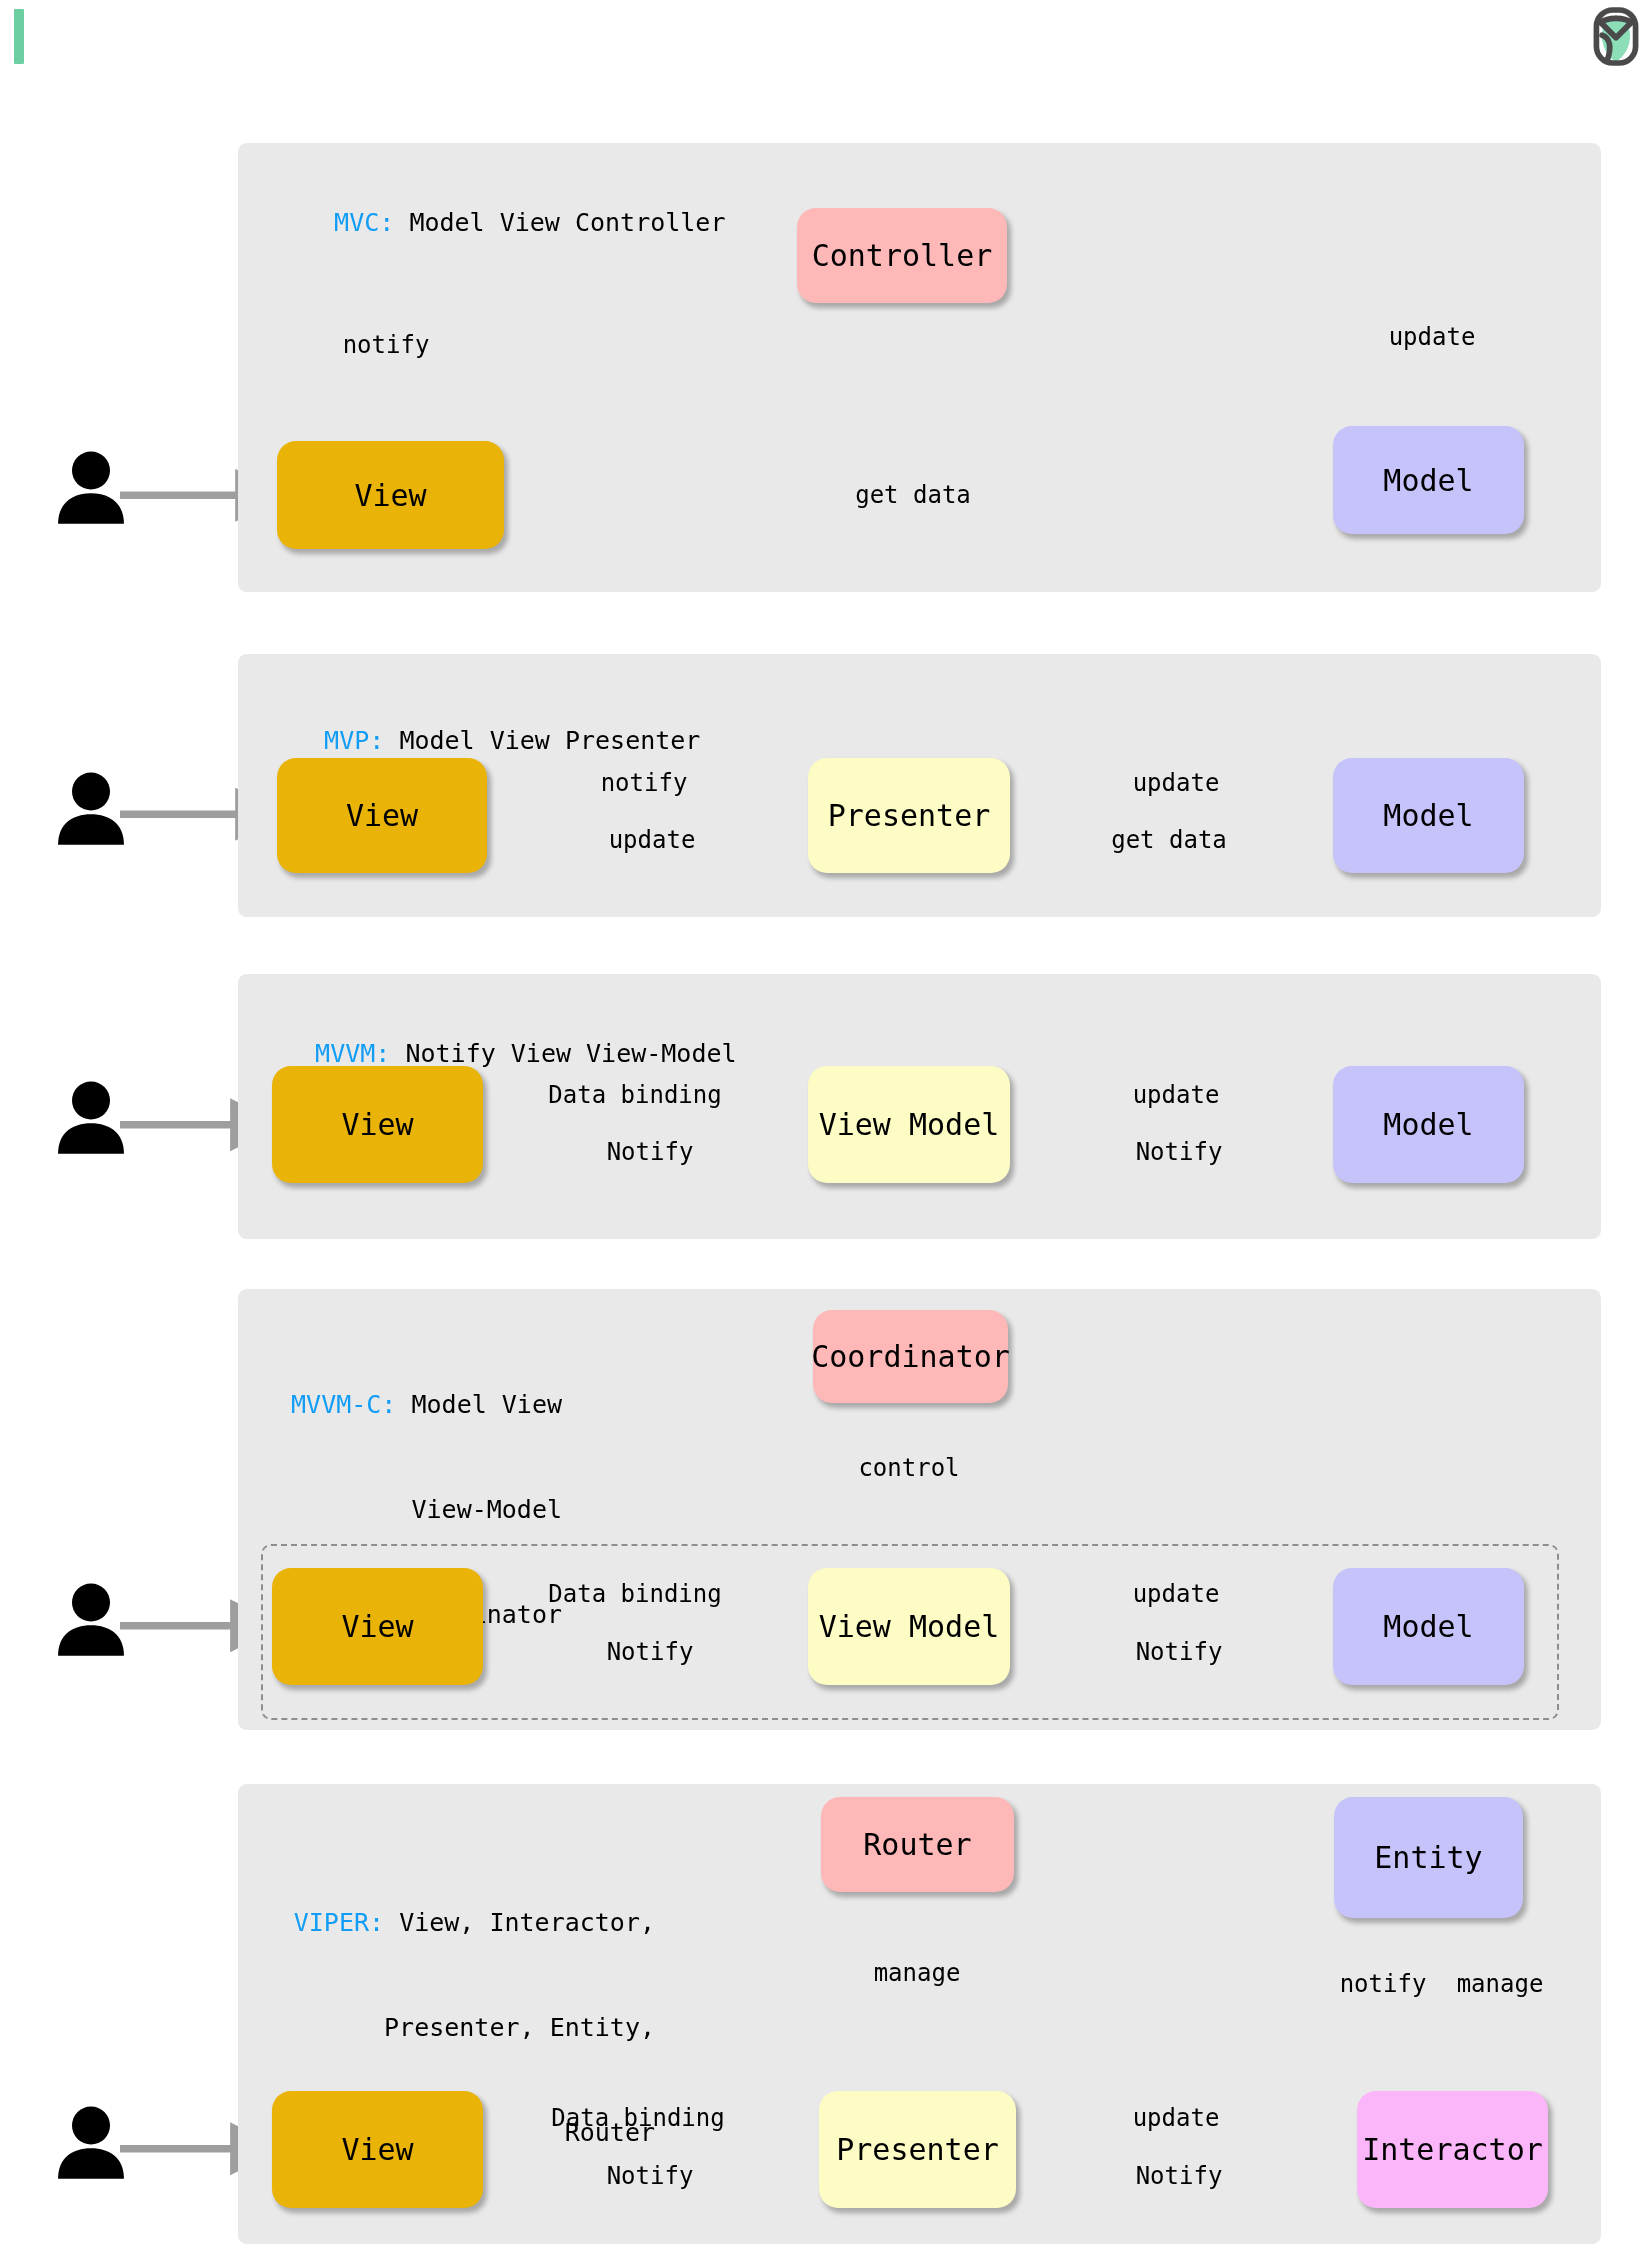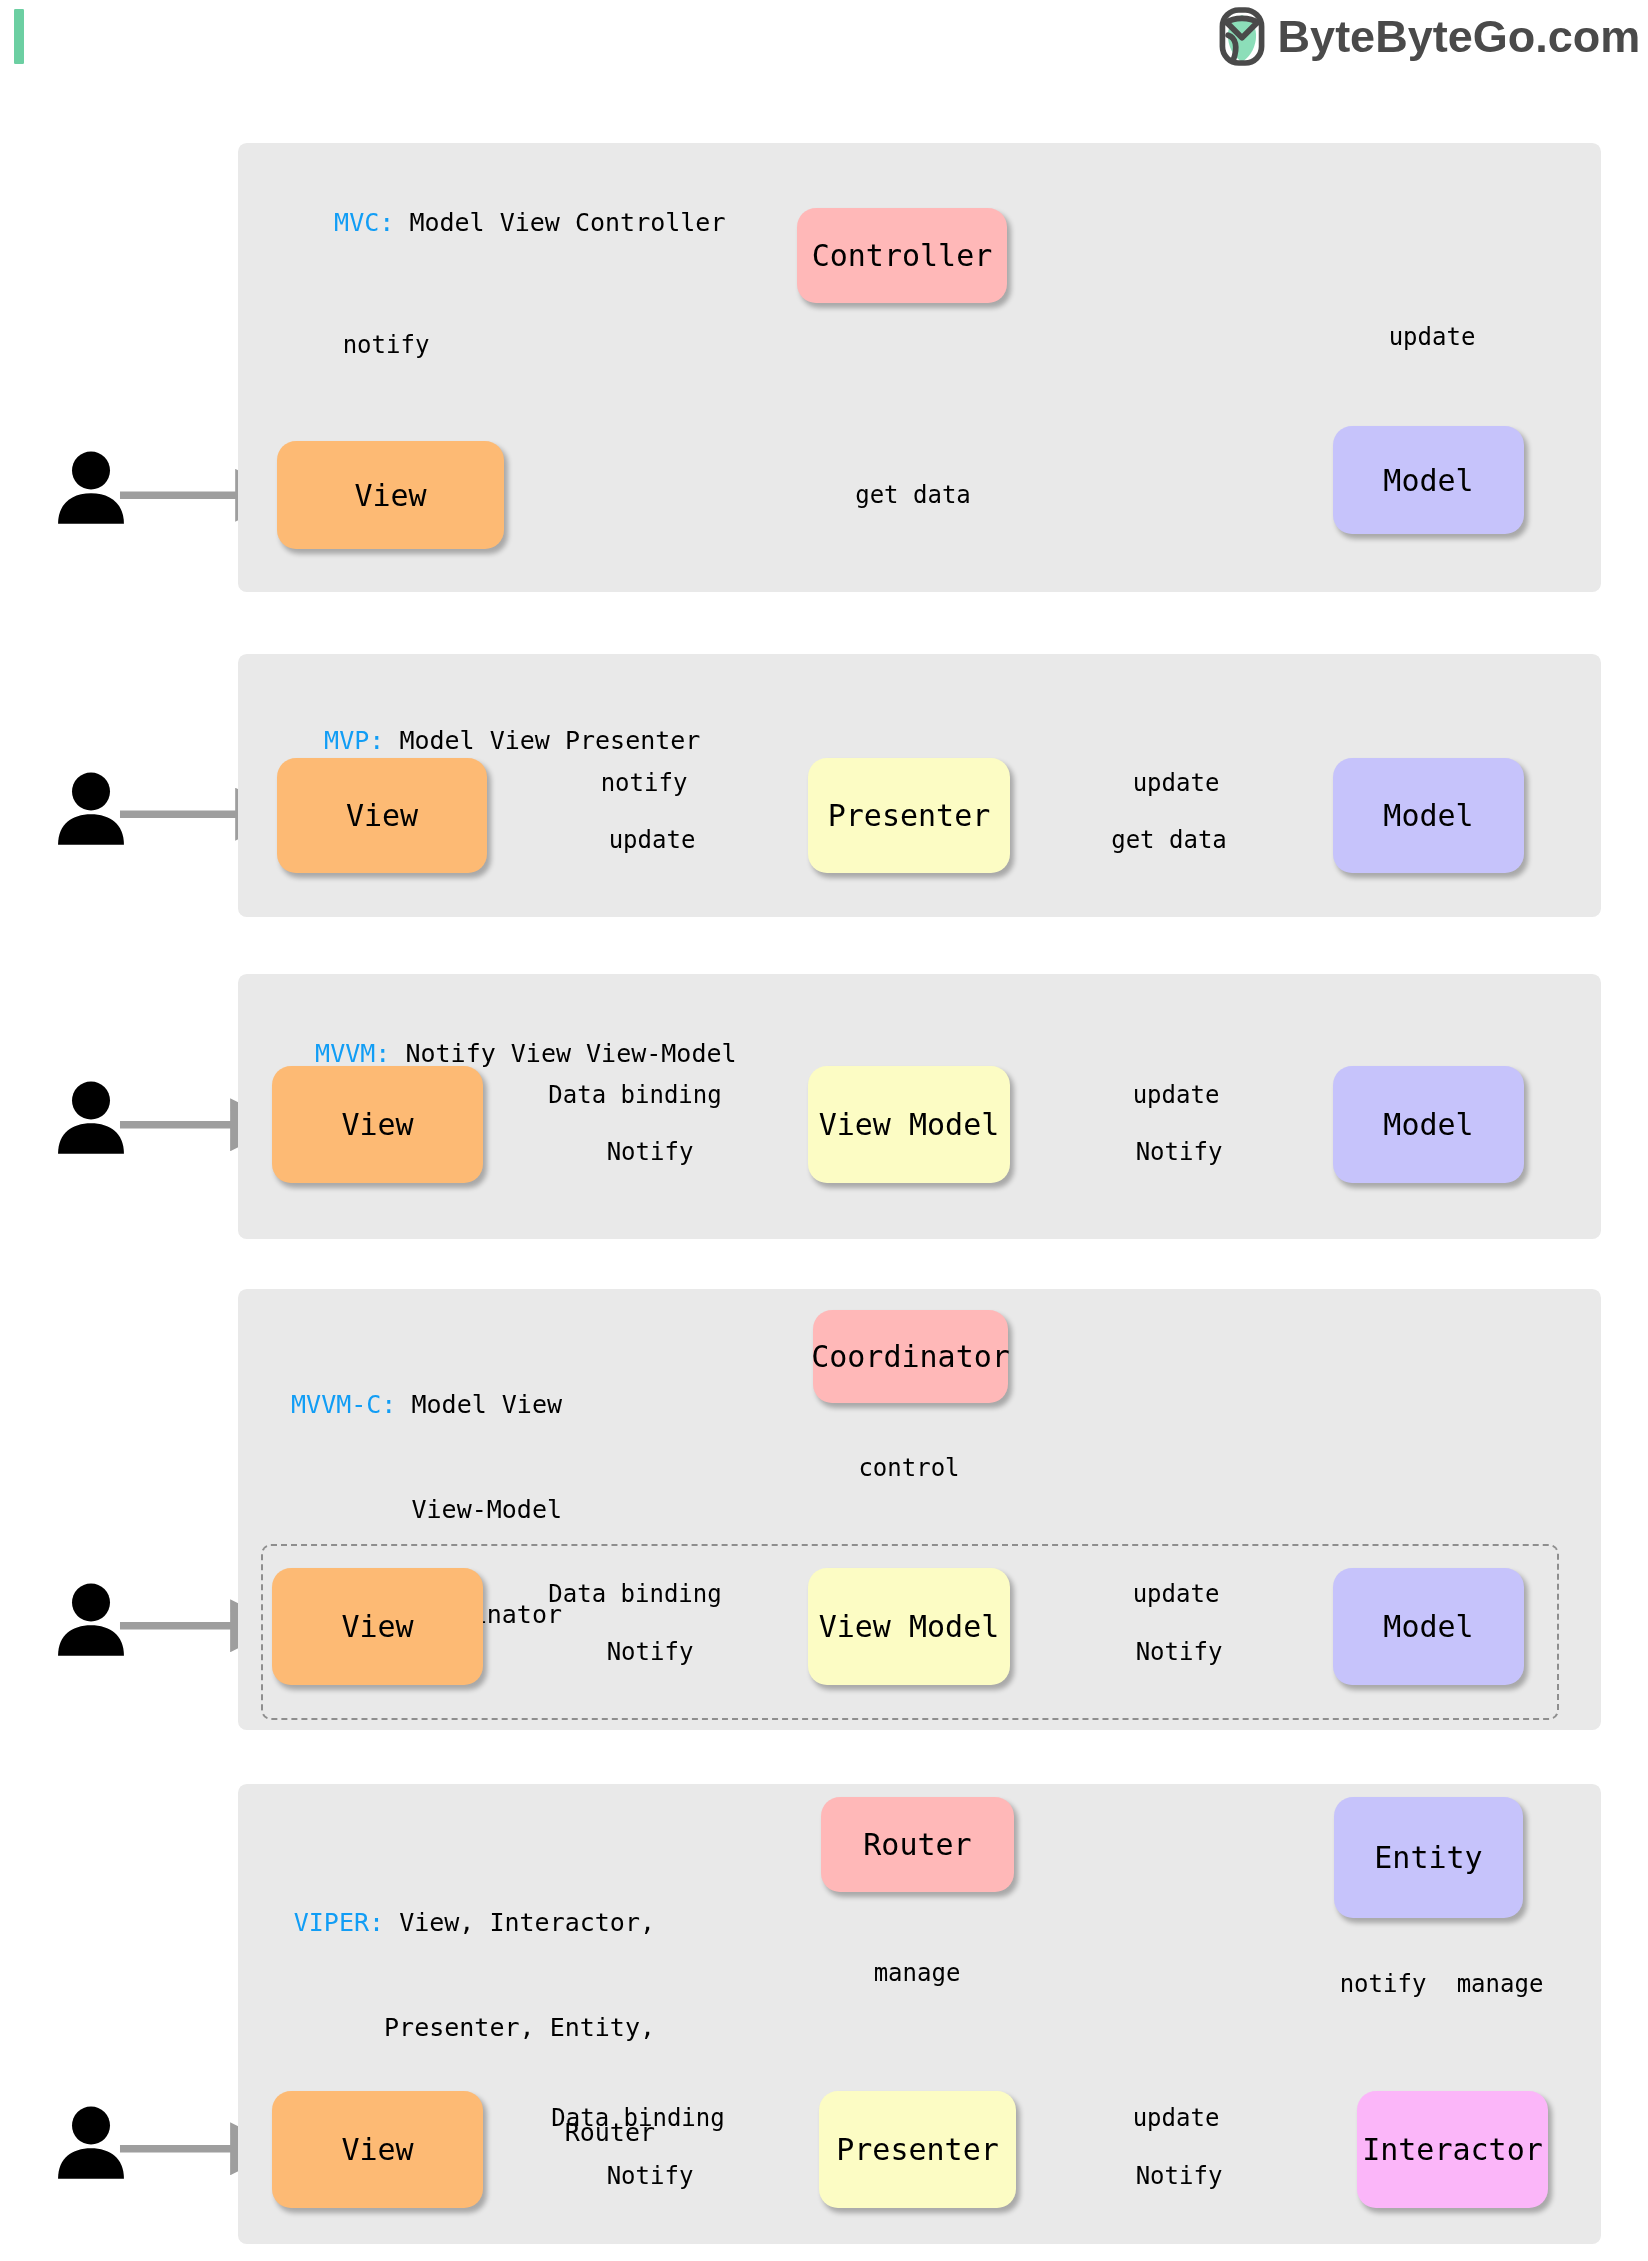--- a/index.html
+++ b/index.html
@@ -45,21 +45,21 @@
 
   
   .node {
     position:absolute; border-radius:19px;
     display:flex; align-items:center; justify-content:center;
     font-size:30px; color:#000; white-space:nowrap;
     box-shadow:3.2px 4.4px 5.7px rgba(0,0,0,0.28);
     font-family:"DejaVu Sans Mono", monospace;
     text-align:right;
   }
-  .n-view       { background:#fdba74; }
+  .n-view       { background:#eab308; }
   .n-model      { background:#C6C3FB; }
   .n-controller { background:#FFB8B8; }
   .n-presenter  { background:#FCFCC4; }
   .n-interactor { background:#FBB6F9; }
 
   
   .user-icon { position:absolute; width:76px; height:76px; }
 
   
   .edges { position:absolute; left:0; top:0; overflow:visible; pointer-events:none; }
@@ -81,21 +81,20 @@
   <div id="title-accent"></div>
   <div id="brand">
     <svg id="brand-logo" viewBox="0 0 76 96">
       <path d="M38 14 C22 20 14 34 16 52 C18 70 28 82 38 88 C38 70 38 40 38 14 Z" fill="#8CDEB9"></path>
       <path d="M38 14 C54 20 62 34 60 52 C58 70 48 82 38 88 C38 70 38 40 38 14 Z" fill="#8CDEB9"></path>
       <rect x="7" y="6" width="62" height="84" rx="26" ry="26" fill="none" stroke="#4A4A4A" stroke-width="9"></rect>
       <path d="M13 26 C25 17 51 17 63 26" fill="none" stroke="#4A4A4A" stroke-width="9" stroke-linecap="round"></path>
       <path d="M16 28 L38 50 L60 28" fill="none" stroke="#4A4A4A" stroke-width="9" stroke-linecap="round" stroke-linejoin="round"></path>
       <path d="M16 46 C28 50 32 64 24 86" fill="none" stroke="#4A4A4A" stroke-width="9" stroke-linecap="round"></path>
     </svg>
-    <div id="brand-text">ByteByteGo.com</div>
   </div>
 </div>
 
 <svg class="edges" width="1649" height="2261" viewBox="0 0 2616 3588">
   <defs>
     <marker id="ah" markerWidth="7" markerHeight="7" refX="5.6" refY="3.5" orient="auto" markerUnits="strokeWidth">
       <path d="M0,0 L7,3.5 L0,7 z" fill="#9E9E9E"></path>
     </marker>
     <marker id="ahT" markerWidth="5" markerHeight="7" refX="4.2" refY="3.5" orient="auto" markerUnits="strokeWidth">
       <path d="M0,0 L5,3.5 L0,7 z" fill="#9E9E9E"></path>

